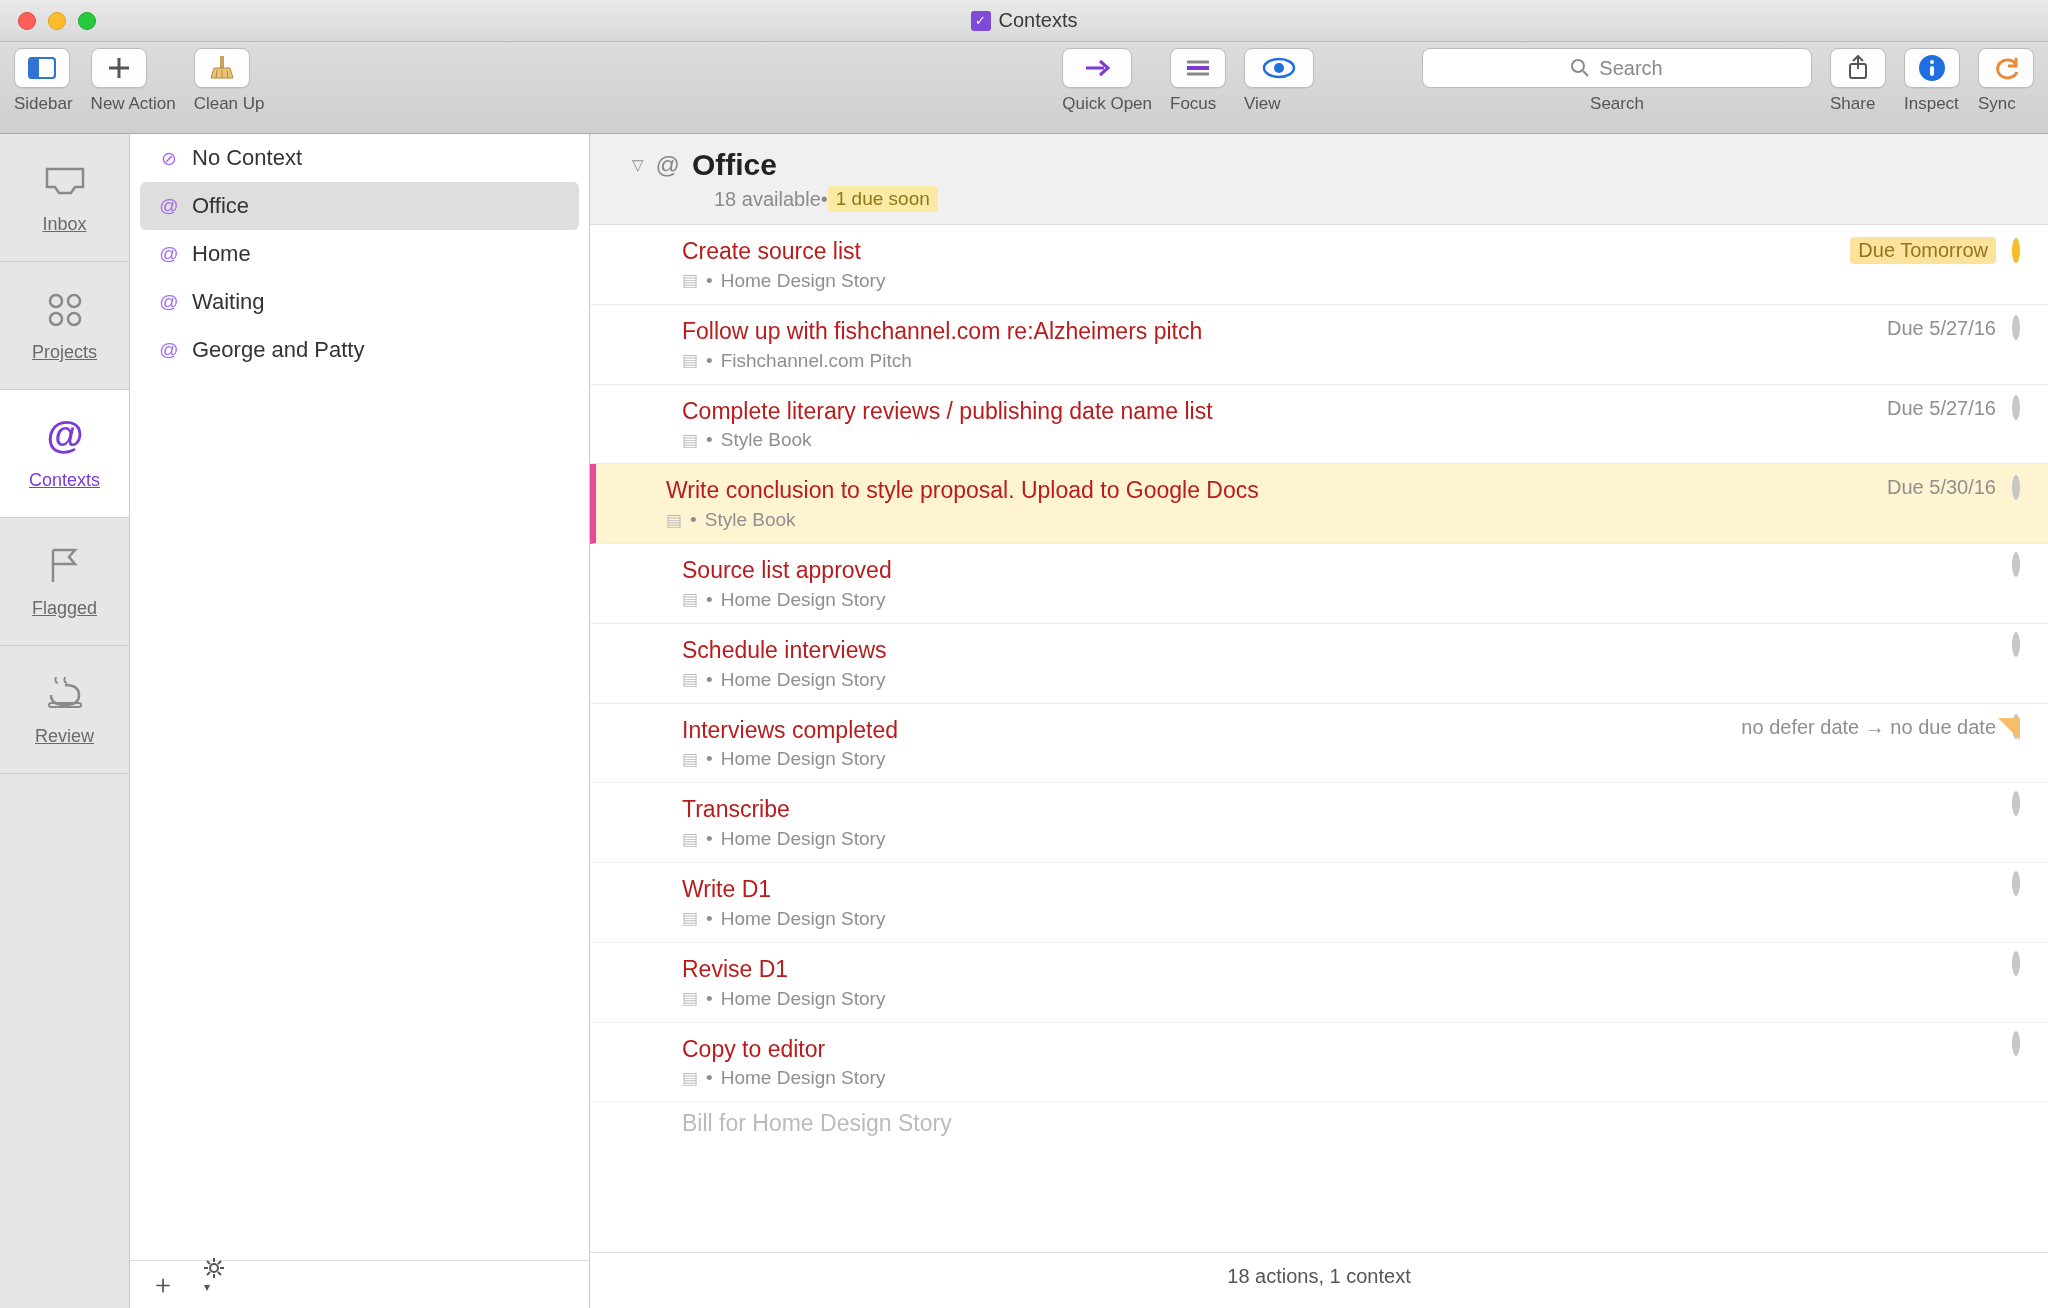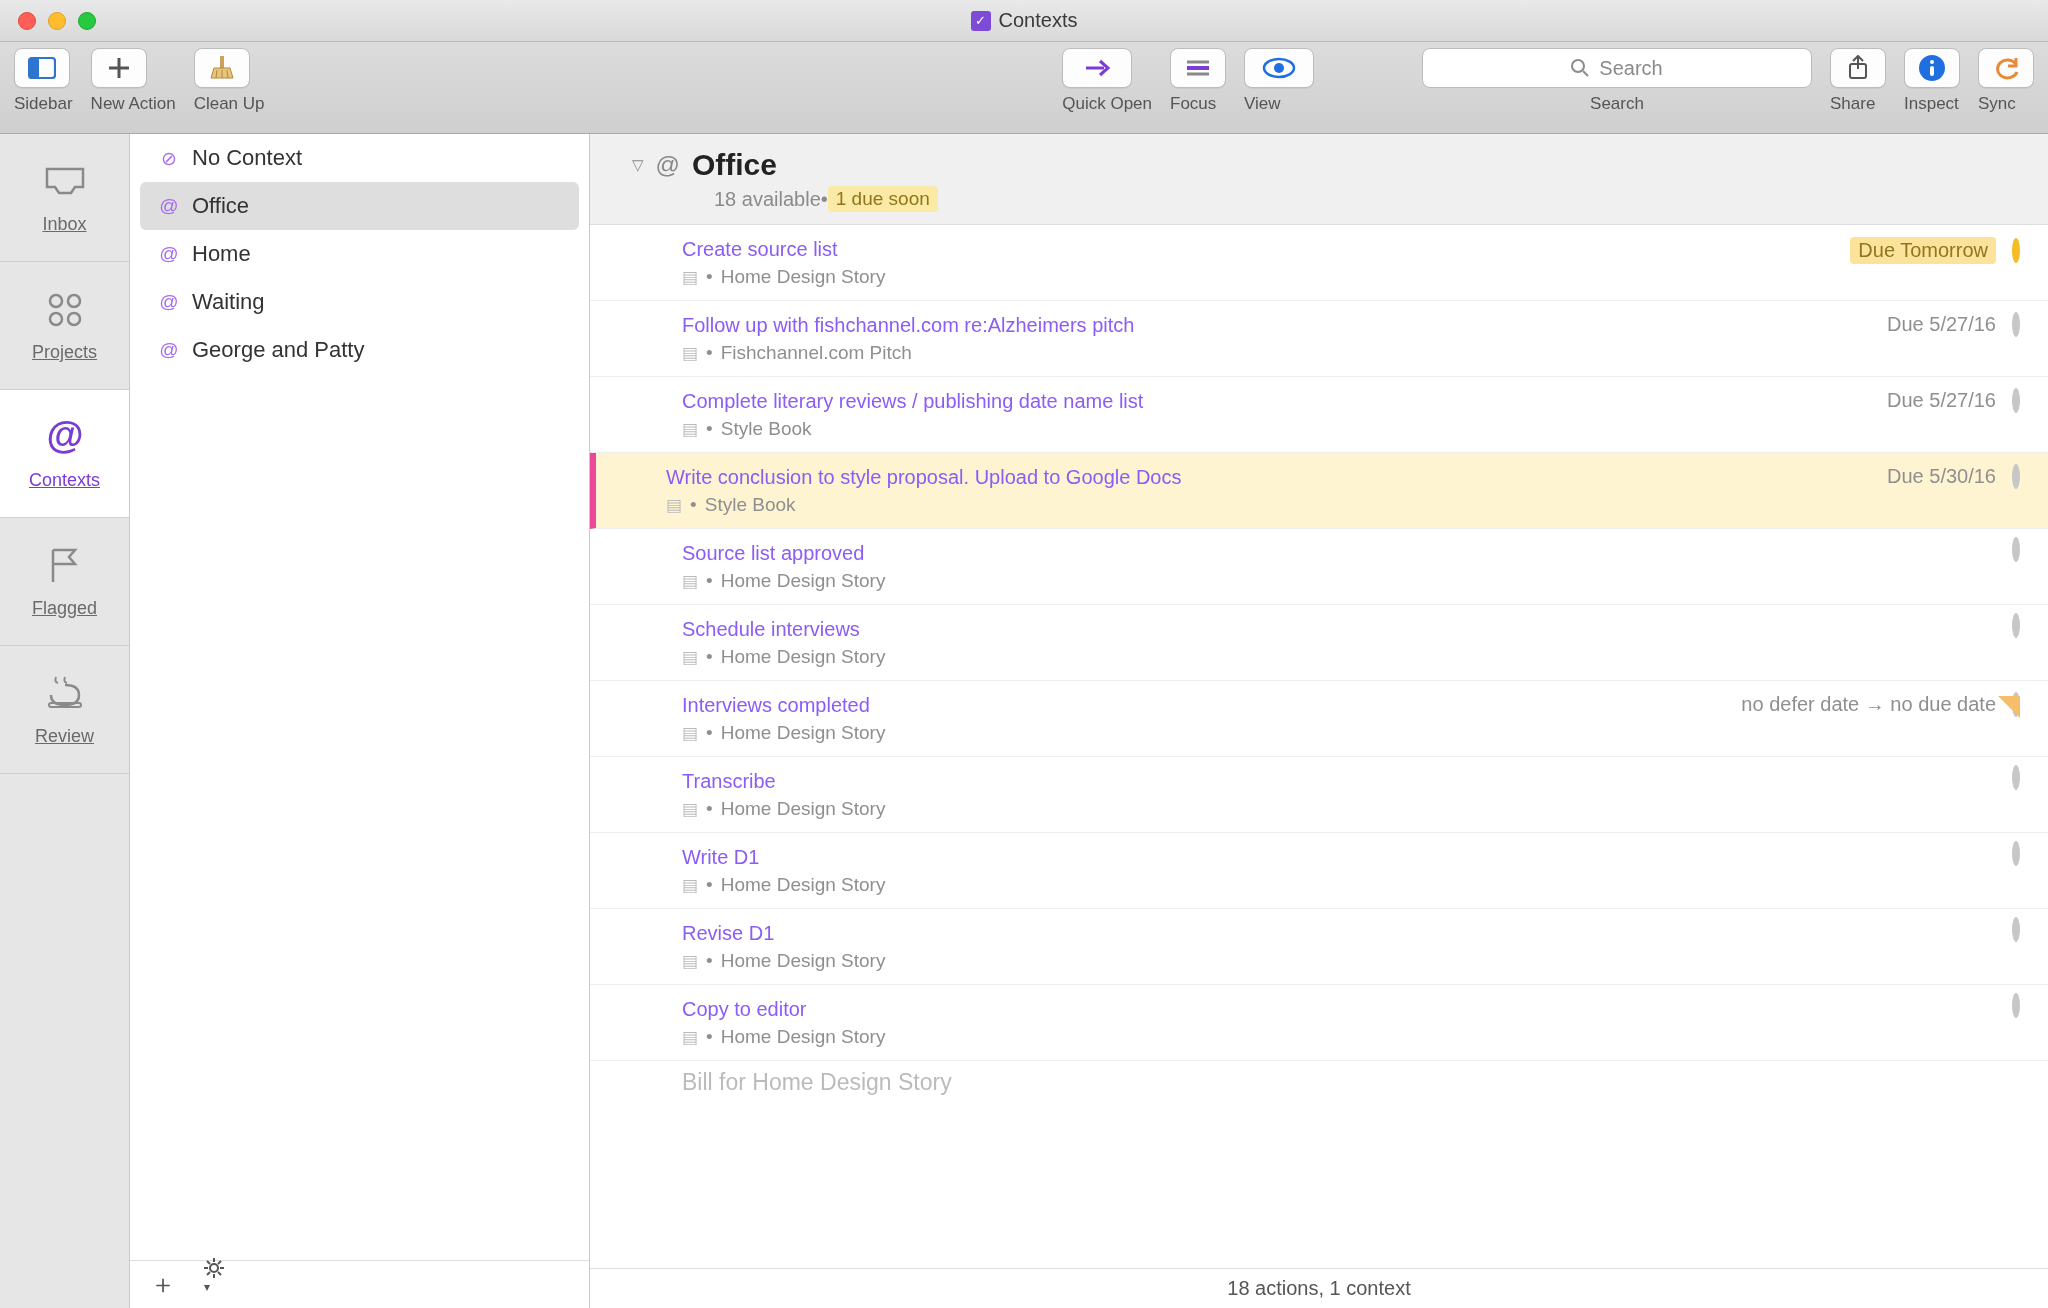--- a/index.html
+++ b/index.html
@@ -52,33 +52,33 @@
 .disclose { color:#888; font-size:15px;}
 .atmark { color:#888; font-size:24px;}
 .mtitle { font-size:30px; font-weight:700; color:#222;}
 .msub { margin-left:82px; margin-top:4px; font-size:20px; color:#8b8b8b; display:flex; align-items:center; }
 .pill { background:#faeaa6; color:#917617; padding:2px 8px; border-radius:4px; font-size:19px;}
 
 .tasks { flex:1; overflow:hidden; position:relative;}
 .task { border-bottom:1px solid #eee; padding:12px 28px 12px 92px; display:flex; align-items:flex-start; justify-content:space-between; gap:20px;}
 .task.hl { background:#fff4d2; border-left:6px solid #ec4899; padding-left:70px;}
 .task .ttext{ flex:1;}
-.task .ttitle{ font-size:20px; color:#8b5cf6; line-height:1.25;}
+.task .ttitle{ font-size:23px; color:#b91c1c; line-height:1.25;}
 .task .tmeta{ font-size:19px; color:#8f8f8f; margin-top:4px; display:flex; align-items:center; gap:8px;}
 .task .tmeta .doc{ color:#bbb; font-size:17px;}
 .task .tright{ display:flex; align-items:center; gap:16px;}
 .due { font-size:20px; color:#8f8f8f; white-space:nowrap;}
 .due.soon{ background:#fbe39b; color:#917520; padding:2px 8px; border-radius:4px;margin-left:15px;}
 .cir { width:36px; height:36px; border-radius:50%; border:4px solid #c7c7c7;}
 .cir.amber{ border-color:#f4bd26;}
 .flagged-corner{ position:relative;}
 .flagged-corner::after{ content:""; position:absolute; top:0; right:0; border-style:solid; border-width:0 22px 22px 0; border-color:transparent #f6bd6a transparent transparent;}
 .peek { color:#bbb; font-size:23px; padding:8px 0 0 92px;}
 
-.statusbar{ position:absolute; bottom:0; left:0; right:0; height:40px; border-top:1px solid #ddd; display:flex; align-items:center; justify-content:center; font-size:20px; color:#555; background:#fff;}
+.statusbar{ position:absolute; bottom:8px; left:0; right:0; height:48px; border-top:1px solid #ddd; display:flex; align-items:center; justify-content:center; font-size:20px; color:#555; background:#fff;}
 
 
 svg{display:block;}
 </style>
 </head>
 <body>
 
 <div class="titlebar">
   <div class="traffic">
     <div class="light red"></div>

